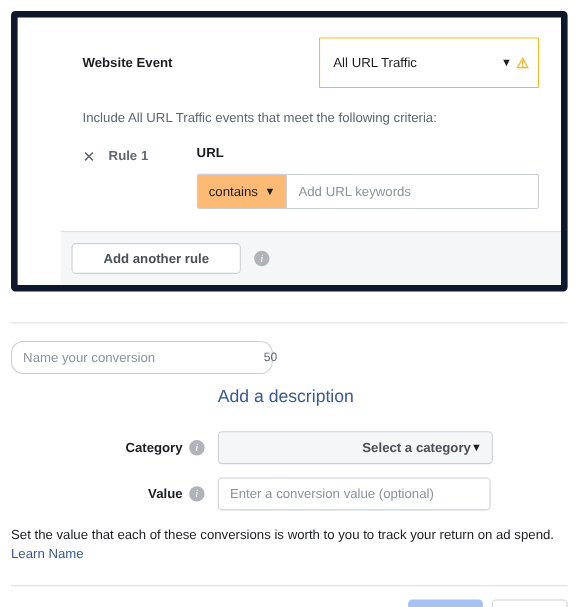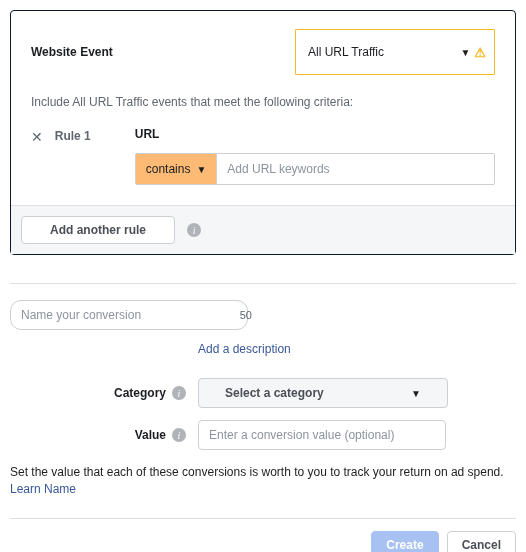--- a/index.html
+++ b/index.html
@@ -5,23 +5,24 @@
   * { box-sizing: border-box; margin: 0; padding: 0; }
   body {
     font-family: Helvetica, Arial, sans-serif;
     font-size: 12px;
     color: #1c1e21;
     background: #fff;
     width: 526px;
     padding: 10px;
   }
   .rules-card {
-    border: 1px solid #0f172a;
+    border: 6px solid #0f172a;
     border-radius: 4px;
     background: #fff;
+    padding-left: 39px;
   }
   .rules-body {
     padding: 18px 20px 20px 20px;
   }
   .event-row {
     display: flex;
     align-items: center;
     justify-content: space-between;
     margin-bottom: 20px;
   }
@@ -174,36 +175,36 @@
   .name-count {
     position: absolute;
     right: 8px;
     top: 50%;
     transform: translateY(-50%);
     font-size: 11px;
     color: #606770;
   }
   .add-desc-link {
     color: #385898;
-    font-size: 12px;
+    font-size: 16px;
     text-decoration: none;
     cursor: pointer;
   }
   .desc-row { display:flex; margin-bottom:22px;}
   .desc-row .form-label-wrap { height: auto; }
   .category-select {
     width: 250px;
     height: 30px;
     border: 1px solid #ccd0d5;
     border-radius: 4px;
     background: #f5f6f7;
     display:flex;
     align-items:center;
-    justify-content:space-between;
-    padding: 0 26px;
+    justify-content:flex-end;
+    padding: 0 9px;
     font-size: 12px;
     font-weight:bold;
     cursor:pointer;
     color:#4b4f56;
   }
   .value-input {
     width: 248px;
     height: 30px;
     border: 1px solid #ccd0d5;
     border-radius: 4px;

